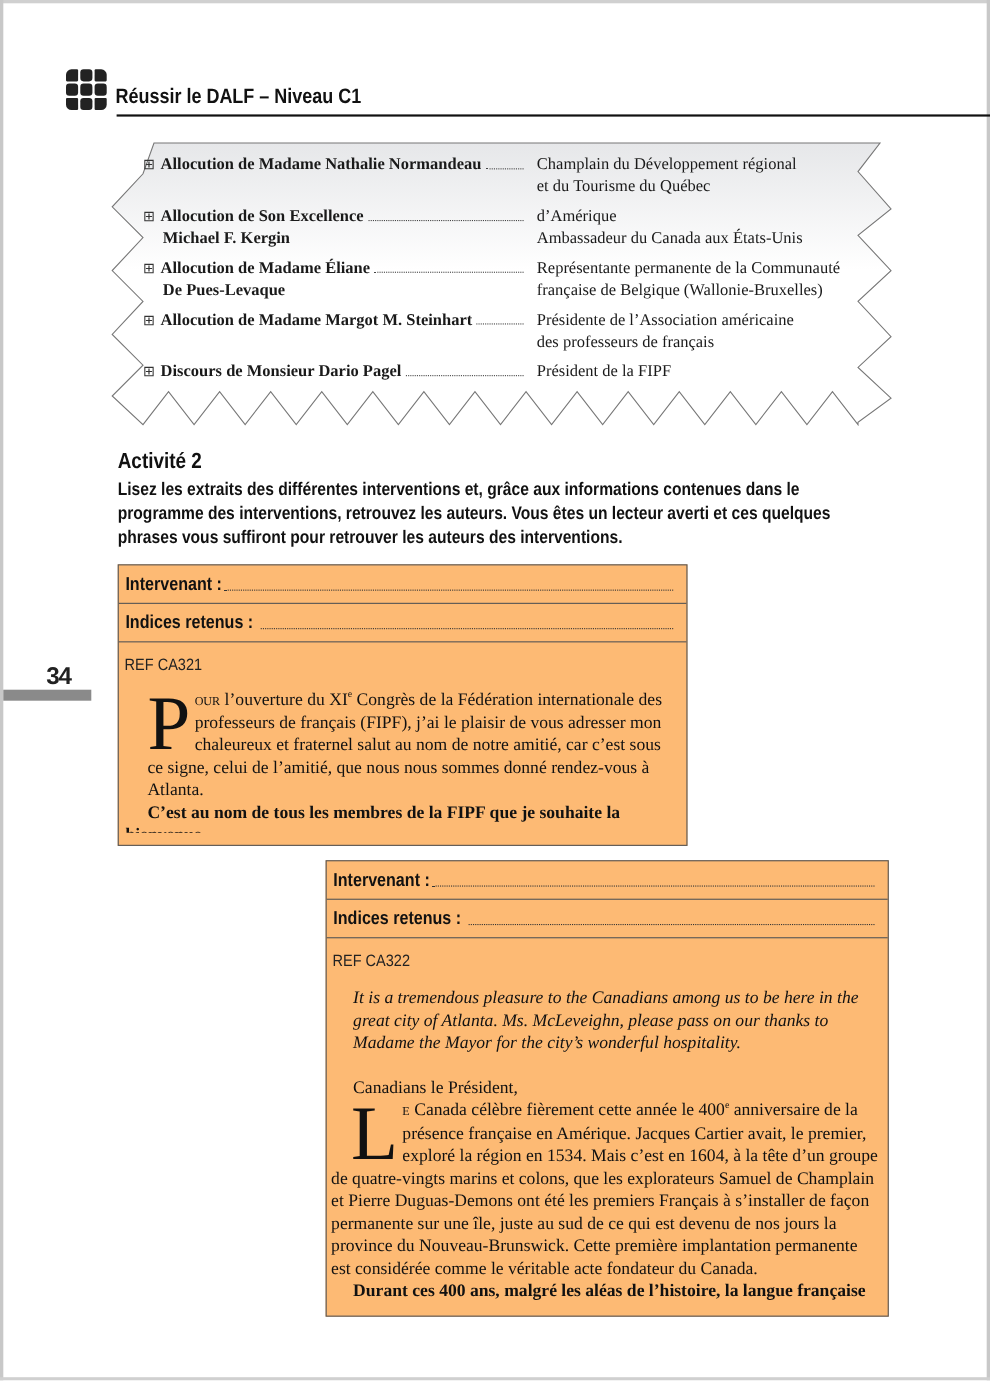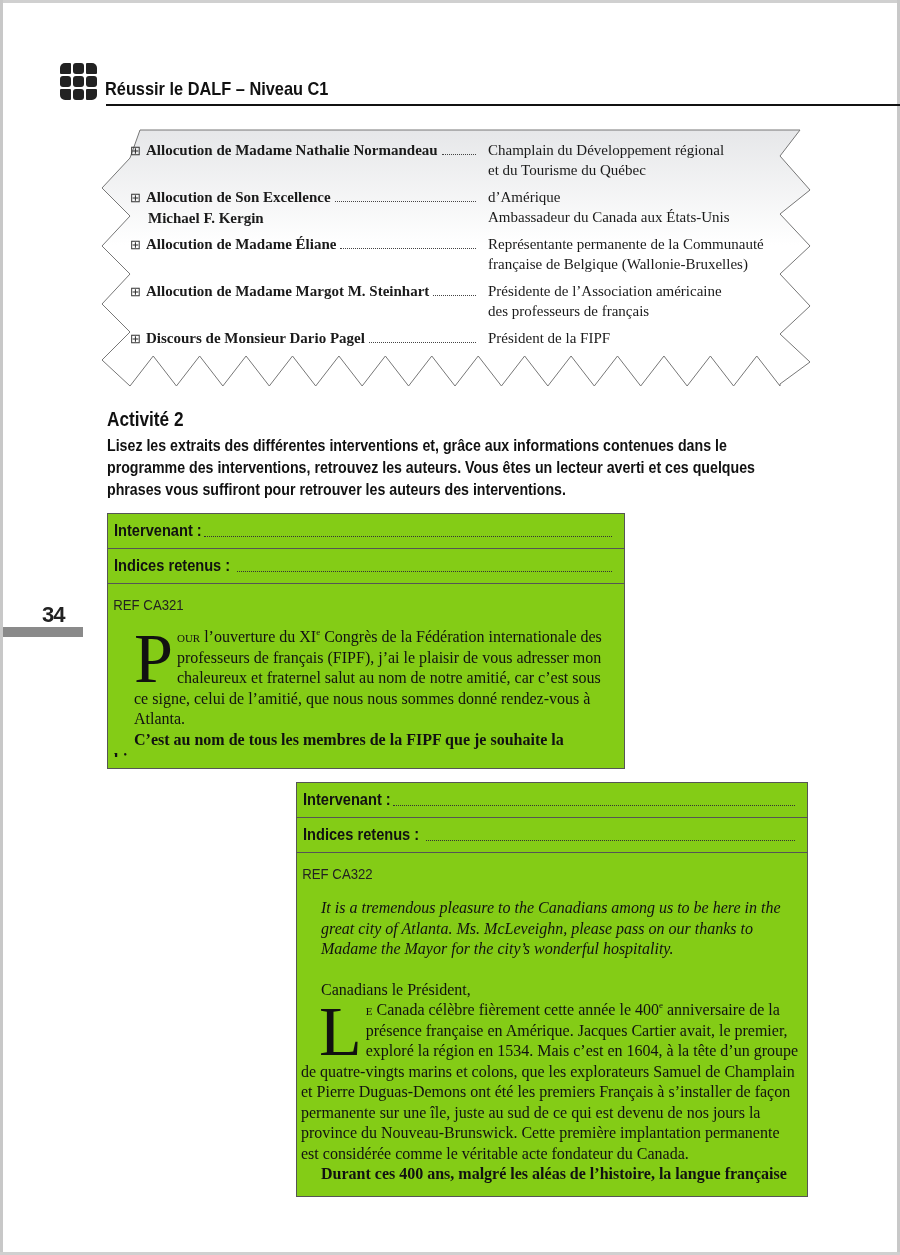--- a/index.html
+++ b/index.html
@@ -44,21 +44,21 @@
   }
 
   
   .page-num {
     position: absolute; left: 42px; top: 602px; font-family: "Liberation Sans", sans-serif; font-weight: bold;
     font-size: 22px; color: #222; letter-spacing: -1px;
   }
   .page-bar { position: absolute; left: 3px; top: 627px; width: 80px; height: 10px; background: #8a8a8a; }
 
   
-  .ex-box { position: absolute; border: 1.5px solid #555; background: #84cc16; }
+  .ex-box { position: absolute; border: 1.5px solid #555; background: #fdba74; }
   .ex-field {
     height: 34px; border-bottom: 1.5px solid #555; display: flex; align-items: center; padding: 0 12px 0 6px;
     font-family: "Liberation Sans", sans-serif; font-weight: bold; font-size: 17px; color: #111;
   }
   .ex-field .lbl { transform: scaleX(0.86); transform-origin: left center; white-space: nowrap; margin-right: -12px; }
   .ex-field .dots { flex: 1; border-bottom: 1.5px dotted #333; height: 1px; margin-top: 10px; }
   .ex-ref {
     font-family: "Liberation Sans", sans-serif; font-size: 15px; color: #222; padding: 12px 6px 0 6px;
     transform: scaleX(0.88); transform-origin: left center;
   }
@@ -132,20 +132,21 @@
     </div>
   </div>
 
   <div class="prog-row" style="top:106px">
     <div class="prog-left">
       <div class="line">
           <span class="prog-icon">⊞</span>
           <span>Allocution de Madame Éliane</span>
           <span class="dots"></span>
         </div>
+      <div class="indent">De Pues-Levaque</div>
     </div>
     <div class="prog-right">
       <div>Représentante permanente de la Communauté</div>
       <div>française de Belgique (Wallonie-Bruxelles)</div>
     </div>
   </div>
 
   <div class="prog-row" style="top:153px">
     <div class="prog-left">
       <div class="line">

